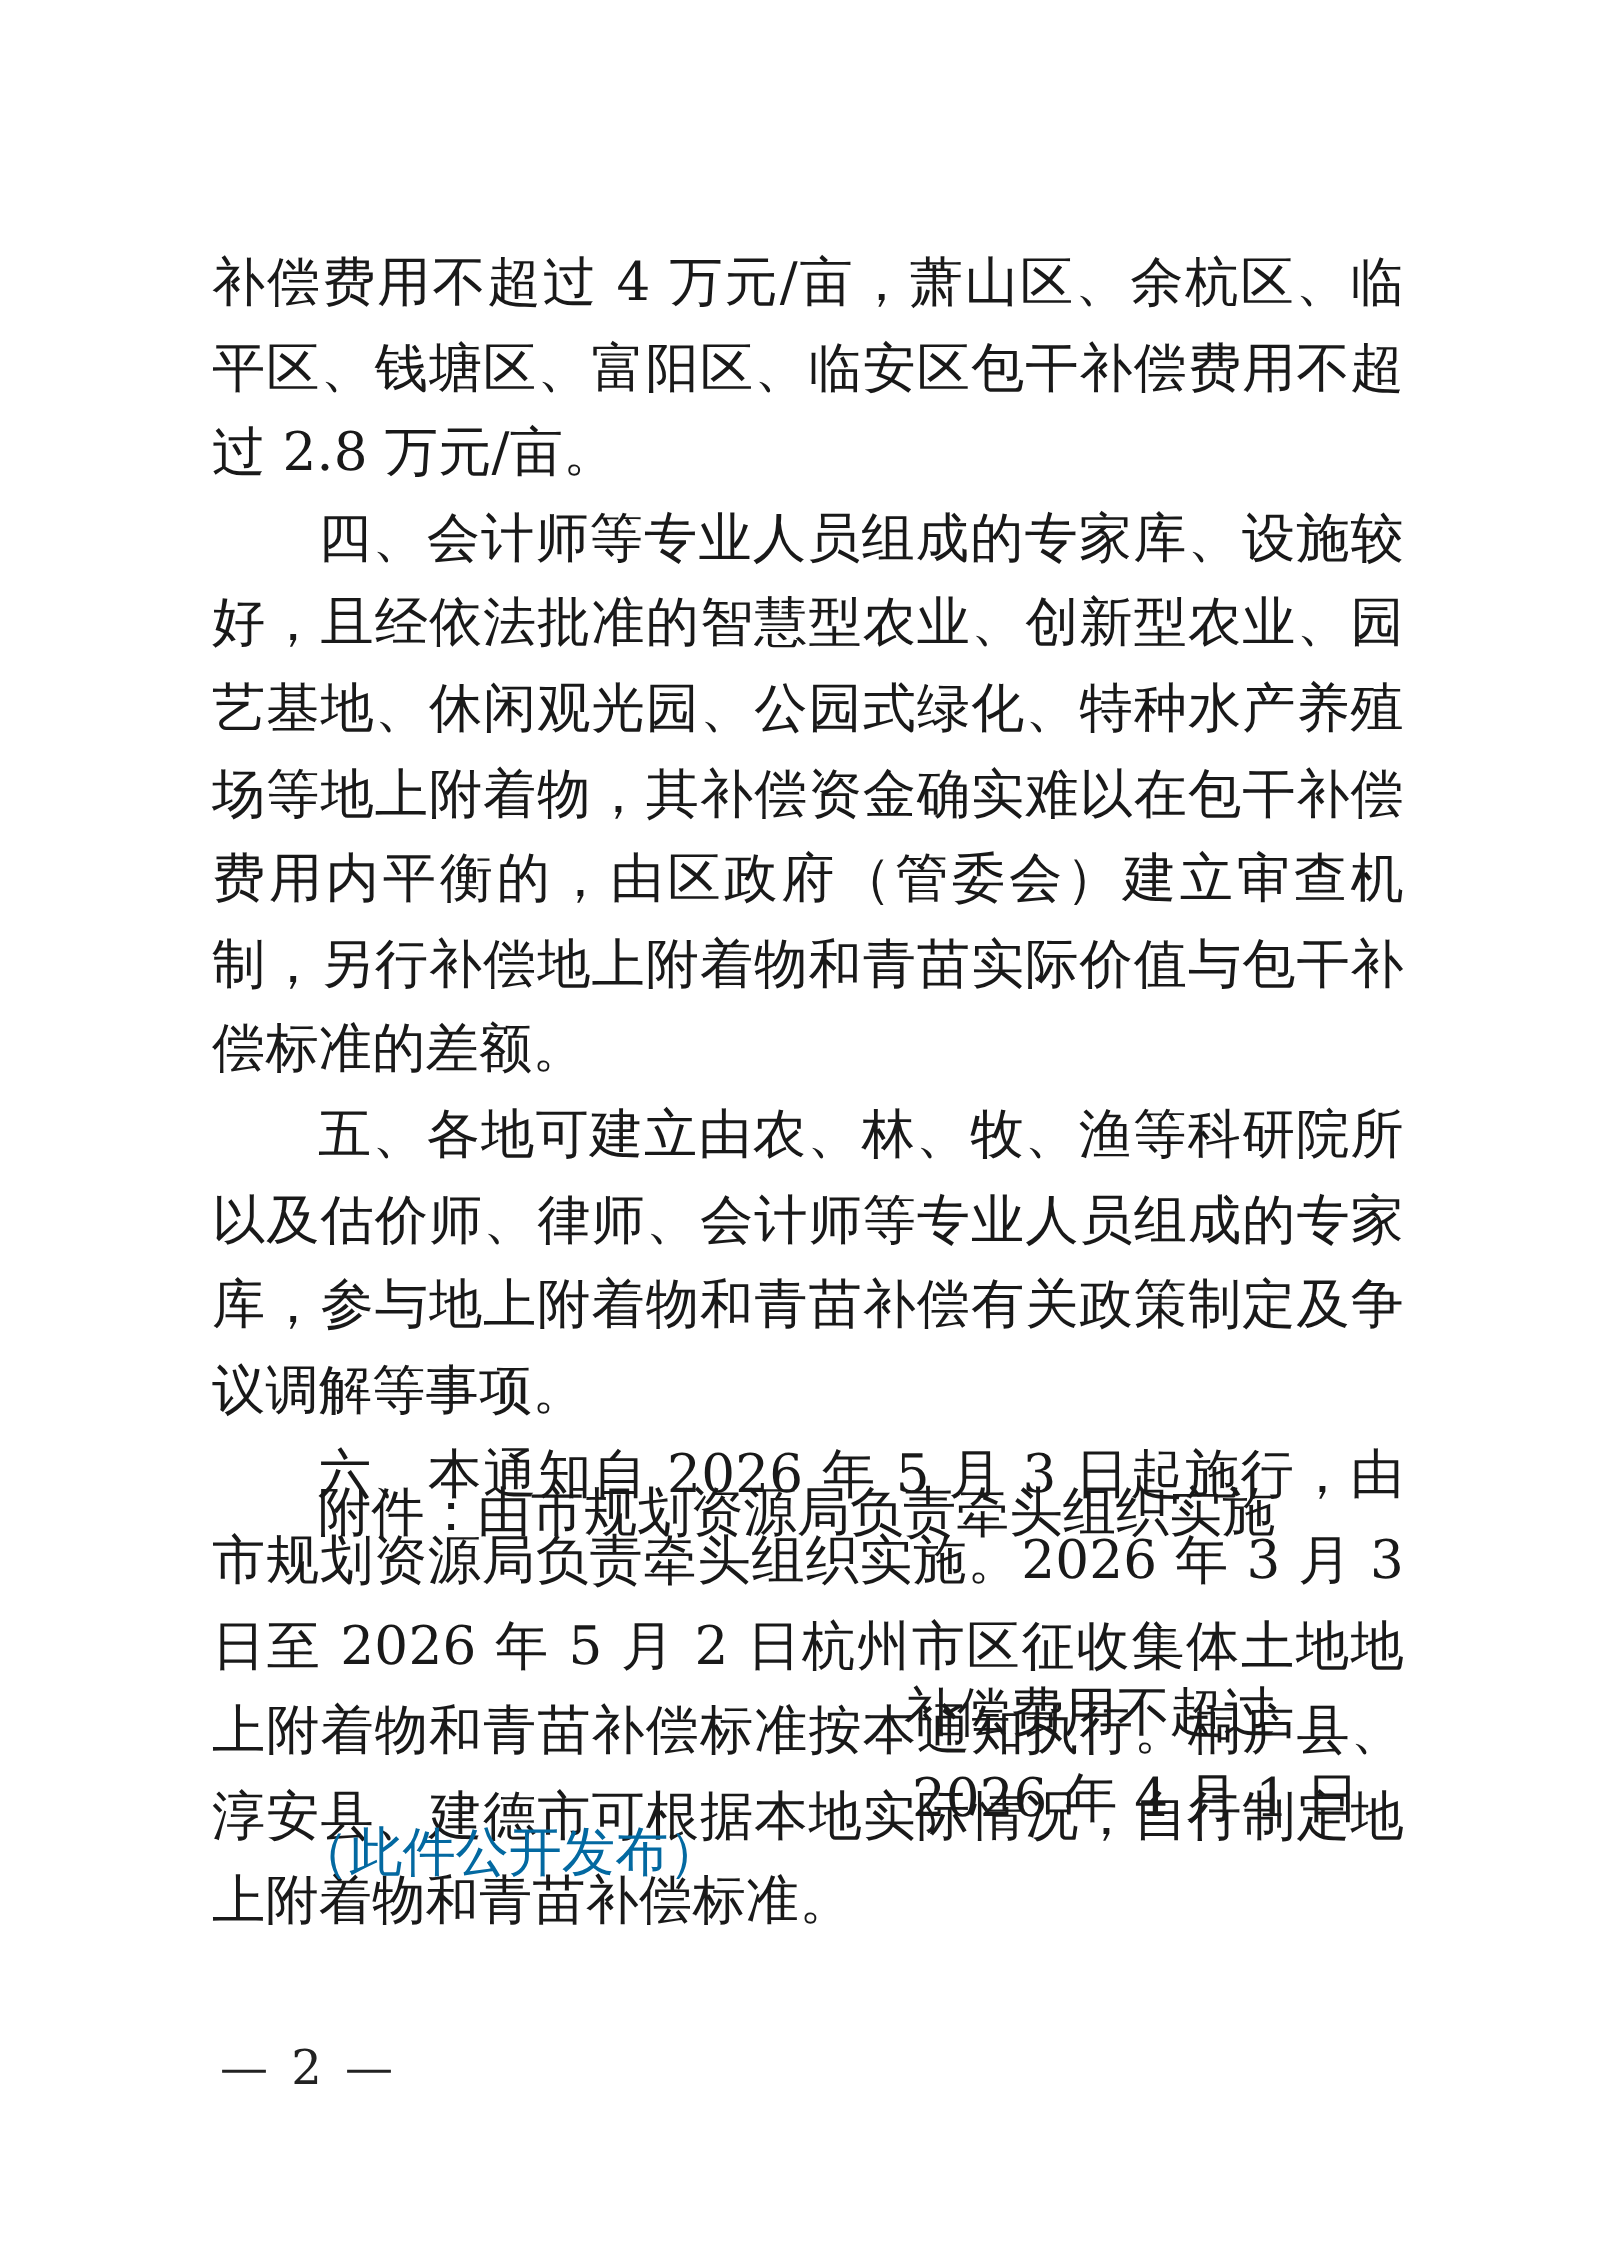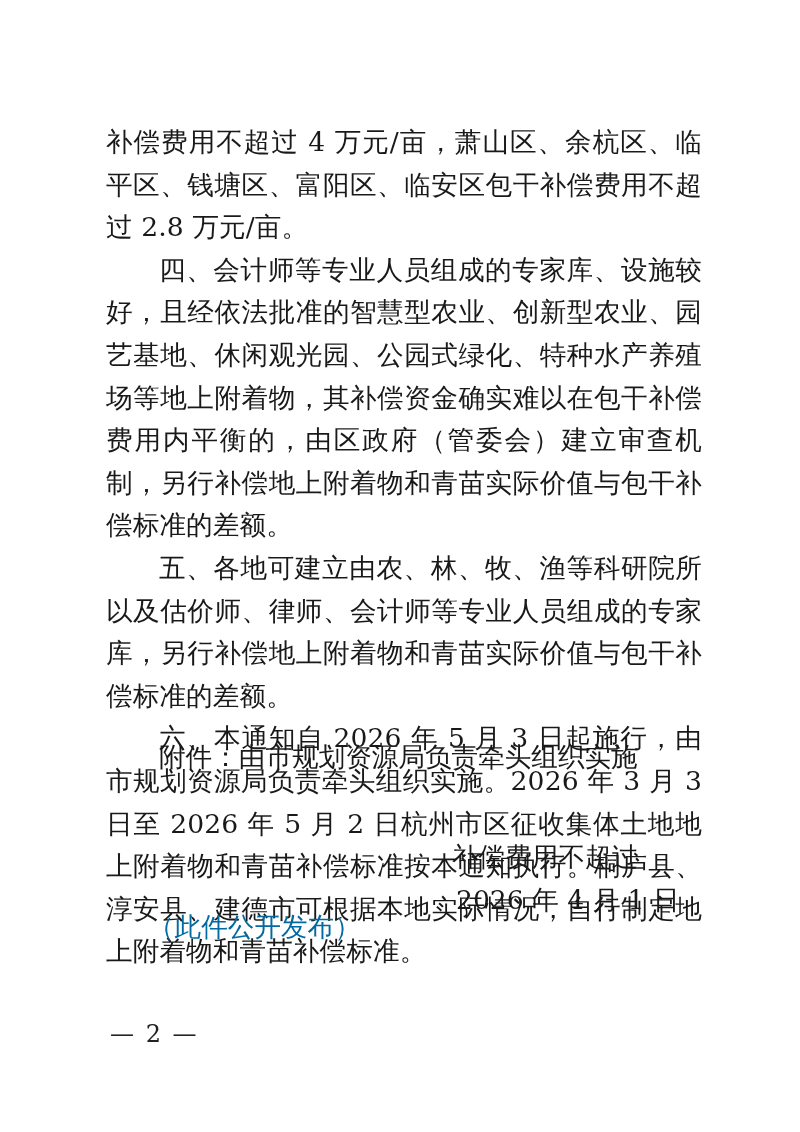--- a/index.html
+++ b/index.html
@@ -105,21 +105,21 @@
   }
 </style>
 </head>
 <body>
 
 <div class="page">
 
   <div class="text-column">
     <p class="para">补偿费用不超过 4 万元/亩，萧山区、余杭区、临平区、钱塘区、富阳区、临安区包干补偿费用不超过 2.8 万元/亩。</p>
     <p class="para indent">四、会计师等专业人员组成的专家库、设施较好，且经依法批准的智慧型农业、创新型农业、园艺基地、休闲观光园、公园式绿化、特种水产养殖场等地上附着物，其补偿资金确实难以在包干补偿费用内平衡的，由区政府（管委会）建立审查机制，另行补偿地上附着物和青苗实际价值与包干补偿标准的差额。</p>
-    <p class="para indent">五、各地可建立由农、林、牧、渔等科研院所以及估价师、律师、会计师等专业人员组成的专家库，另行补偿地上附着物和青苗实际价值与包干补偿标准的差额。</p>
+    <p class="para indent">五、各地可建立由农、林、牧、渔等科研院所以及估价师、律师、会计师等专业人员组成的专家库，参与地上附着物和青苗补偿有关政策制定及争议调解等事项。</p>
     <p class="para indent">六、本通知自 2026 年 5 月 3 日起施行，由市规划资源局负责牵头组织实施。2026 年 3 月 3 日至 2026 年 5 月 2 日杭州市区征收集体土地地上附着物和青苗补偿标准按本通知执行。桐庐县、淳安县、建德市可根据本地实际情况，自行制定地上附着物和青苗补偿标准。</p>
   </div>
 
   <div class="attachment">附件：由市规划资源局负责牵头组织实施</div>
 
   <div class="signature">
     <span class="sig-line">补偿费用不超过</span>
     <span class="sig-date">2026 年 4 月 1 日</span>
   </div>
 

